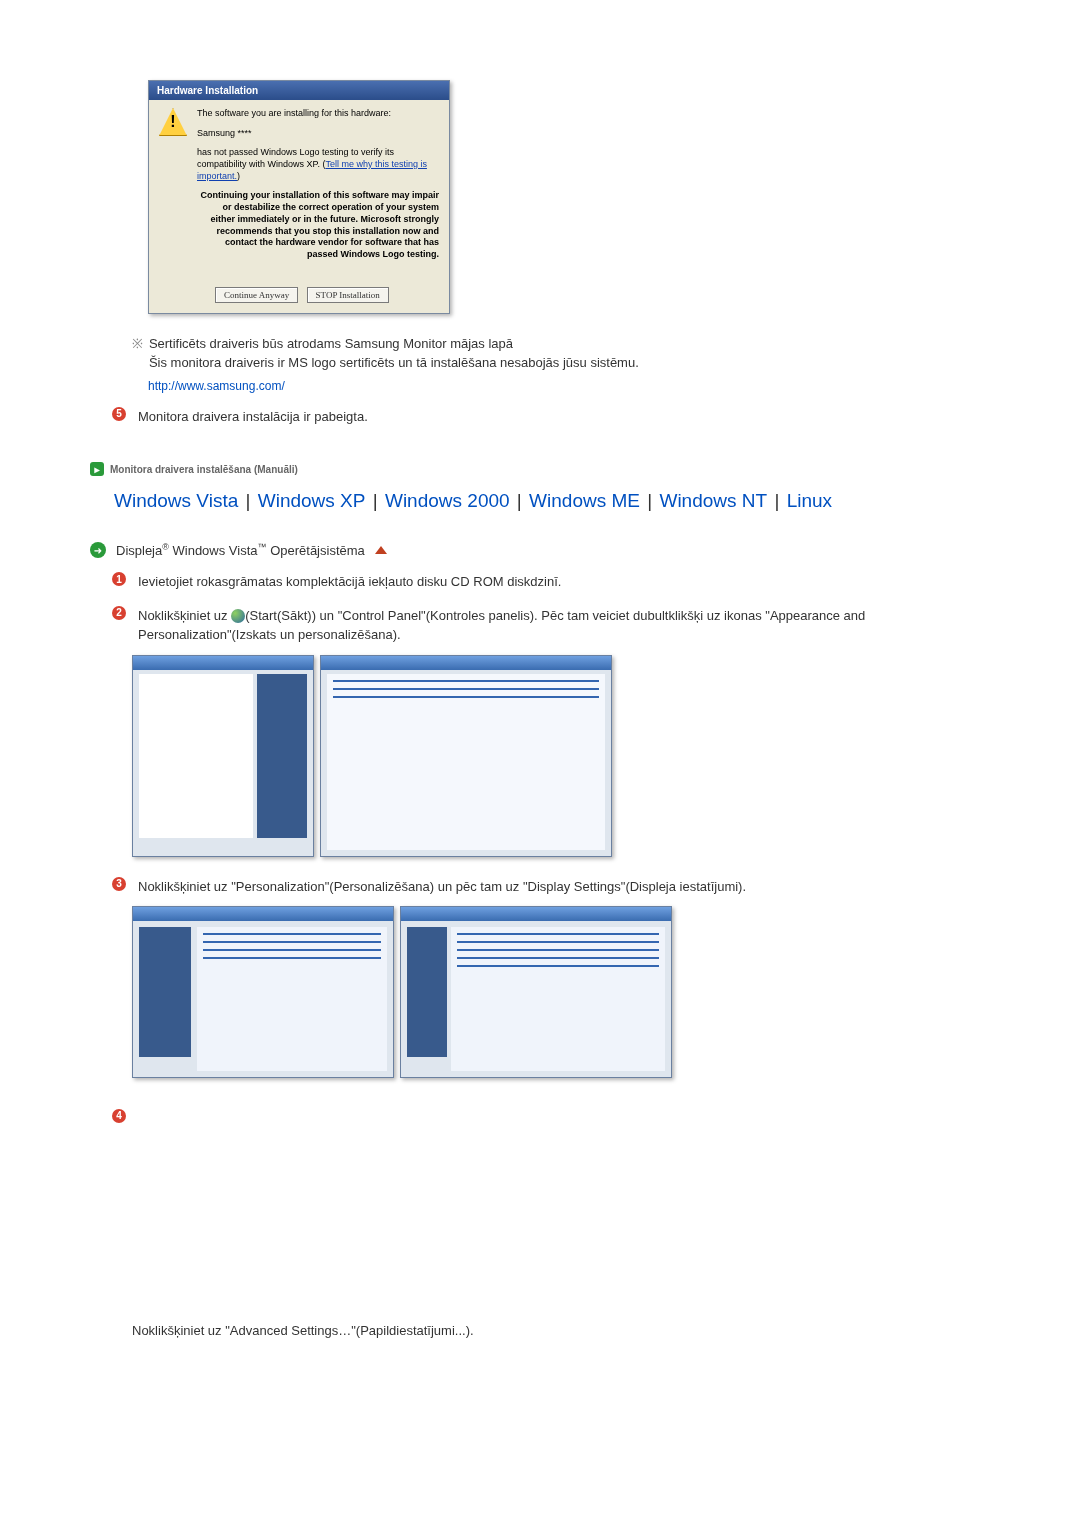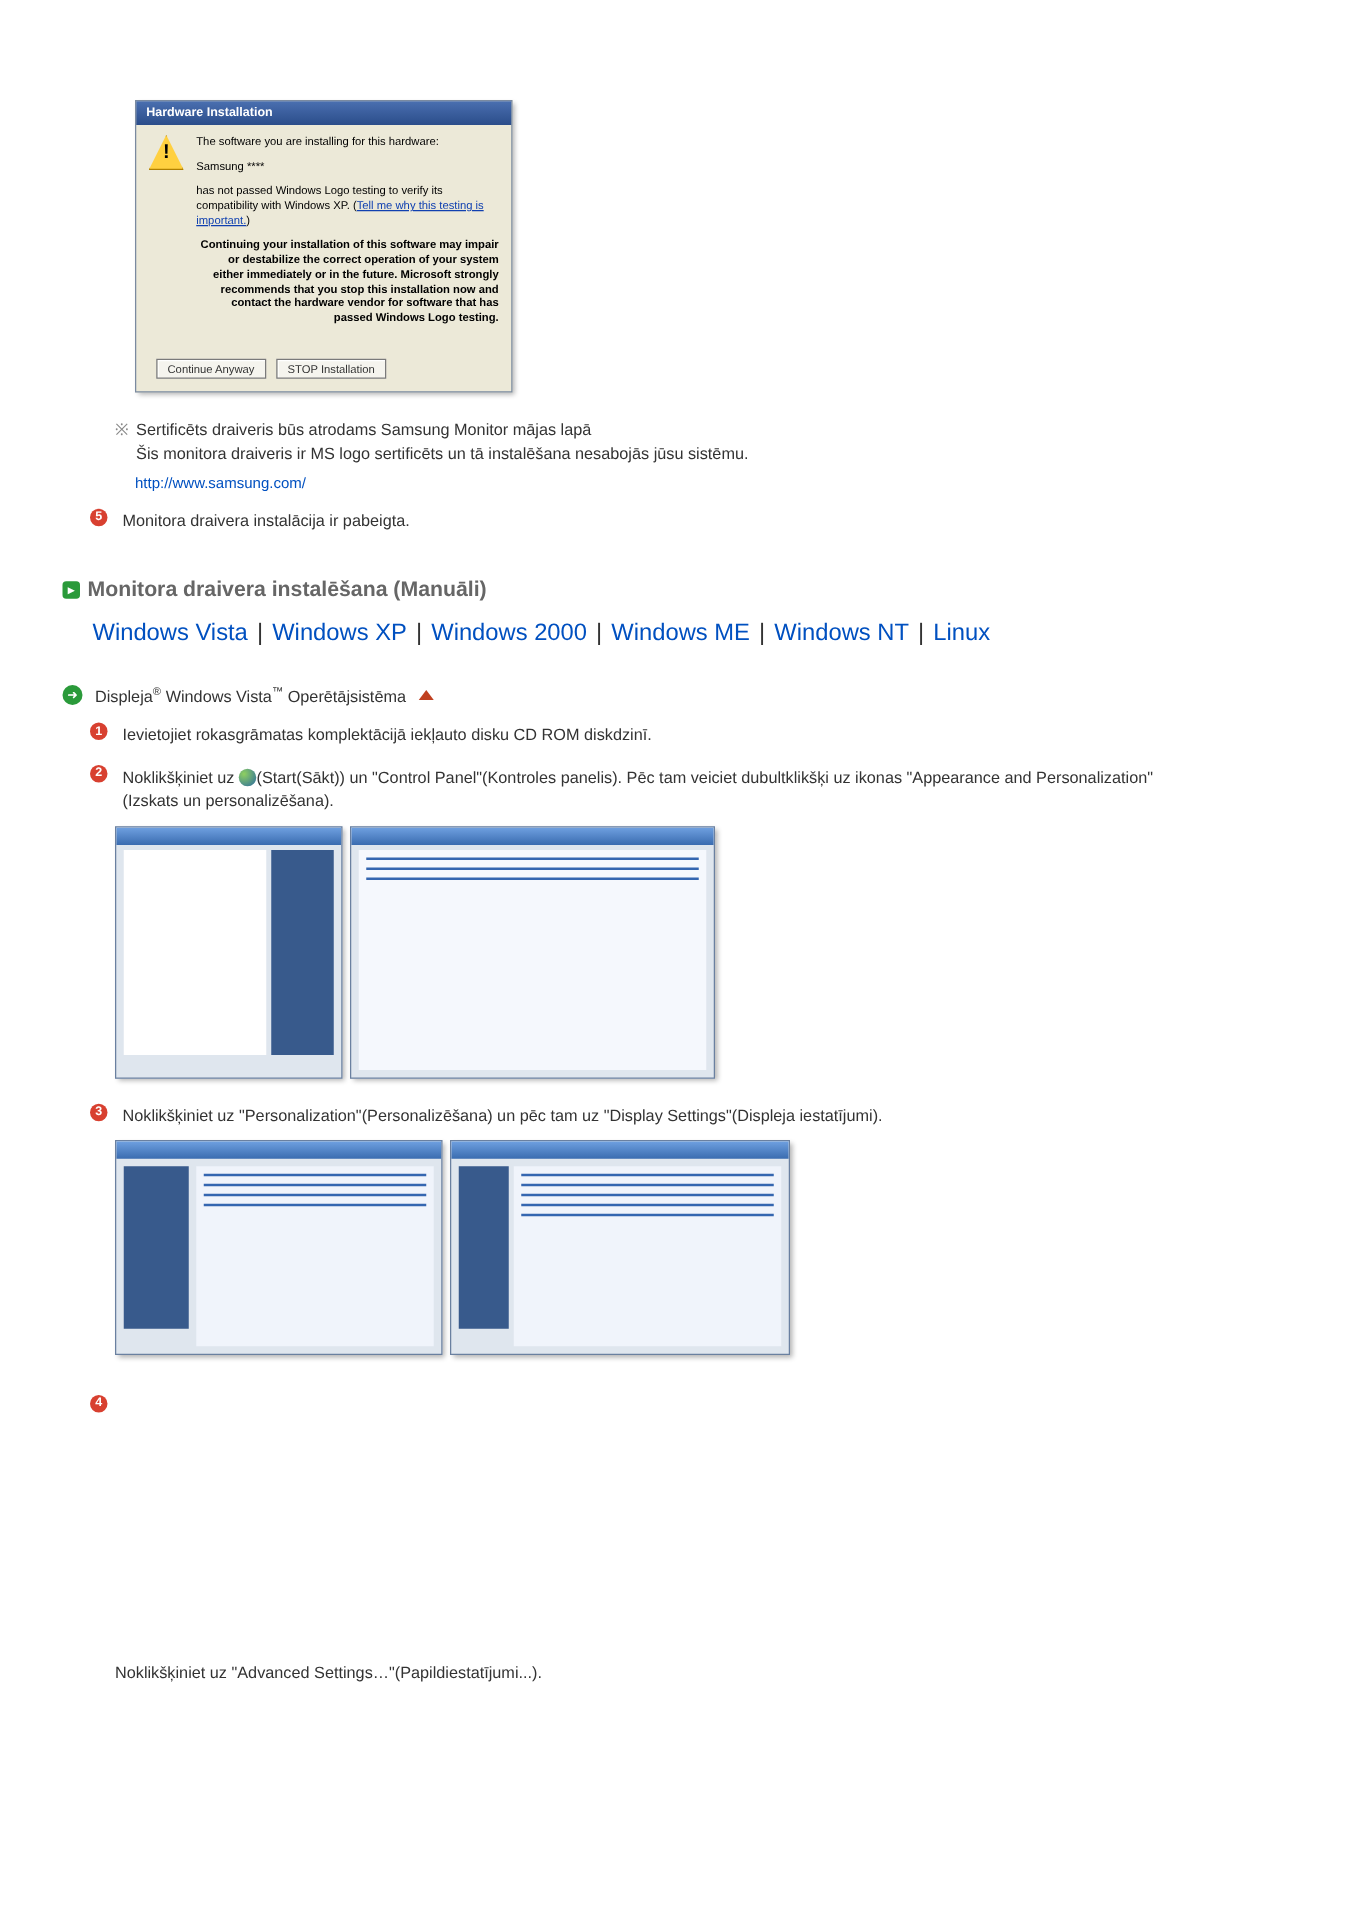--- a/index.html
+++ b/index.html
@@ -6,21 +6,21 @@
     margin: 0;
     padding: 0;
     background: #fff;
     font-family: Verdana, Arial, sans-serif;
     font-size: 12px;
     color: #333;
   }
   .page {
     width: 1080px;
     margin: 0 auto;
-    padding: 80px 140px 40px 72px;
+    padding: 80px 140px 40px 112px;
     box-sizing: border-box;
   }
   .dialog {
     width: 300px;
     margin: 0 0 20px 36px;
     border: 1px solid #7a8aa0;
     background: #ece9d8;
     font-size: 9px;
     box-shadow: 2px 2px 4px rgba(0,0,0,0.3);
   }
@@ -46,22 +46,23 @@
     border: 1px solid #b08000;
     display:flex; align-items:center; justify-content:center;
     font-weight:bold; color:#000; font-size:16px;
     flex-shrink:0;
     clip-path: polygon(50% 0, 100% 100%, 0 100%);
   }
   .dialog-text p { margin: 0 0 8px 0; line-height:1.3;}
   .dlg-link {color:#1040b0; text-decoration:underline;}
   .dlg-bold {font-weight:bold;text-align:right;}
   .dlg-buttons {
-    text-align: left;
+    text-align: center;
     padding: 8px 10px 10px 10px;
+    font-family: Liberation Serif, serif;
   }
   .dlg-btn {
     display:inline-block;
     border:1px solid #7a7a7a;
     background:#f5f4ee;
     padding:2px 8px;
     font-size:9px;
     margin-left:6px;
     box-shadow: inset 1px 1px 0 #fff;
   }
@@ -105,21 +106,21 @@
     margin:36px 0 14px -22px;
   }
   .sec-bullet {
     width:14px; height:14px;
     background:#2a9a3a;
     border-radius:3px;
     display:flex; align-items:center; justify-content:center;
     color:#fff; font-size:10px; font-weight:bold;
   }
   .sec-title {
-    color:#666; font-weight:bold; font-size:17px;
+    color:#666; font-weight:bold; font-size:10px;
   }
   .os-links {
     font-size:19px;
     margin-bottom:30px;
   }
   .os-links .link-blue {margin:0 2px;}
   .os-heading-row {
     display:flex; align-items:center; gap:10px;
     margin:22px 0 14px -22px;
     font-size:13px;

